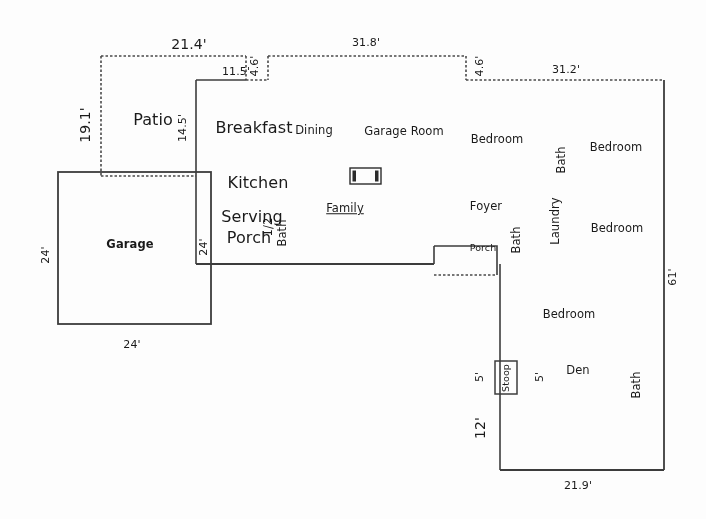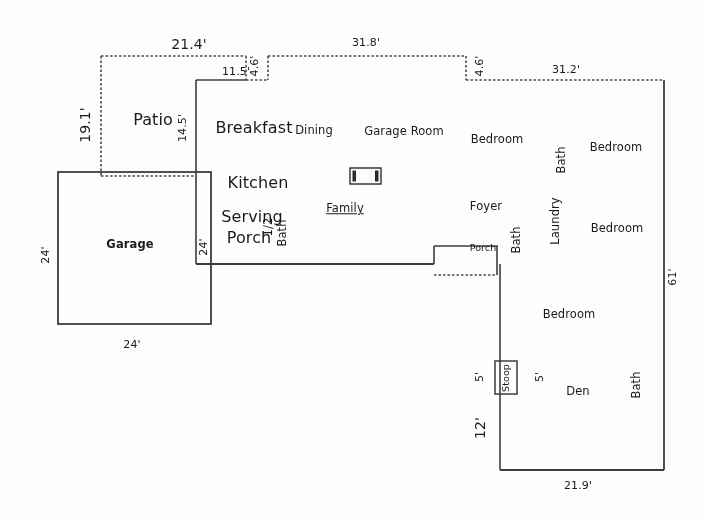--- a/index.html
+++ b/index.html
@@ -137,21 +137,21 @@
   <div class="lbl room-sm ctr" style="left:569px; top:315px;">Bedroom</div>
 
   <div class="lbl room-sm ctr-rot" style="left:517px; top:240px;">Bath</div>
 
   <div class="lbl room-sm ctr-rot" style="left:562px; top:160px;">Bath</div>
 
   <div class="lbl room-sm ctr-rot" style="left:637px; top:385px;">Bath</div>
 
   <div class="lbl room-sm ctr-rot" style="left:556px; top:221px;">Laundry</div>
 
-  <div class="lbl room-sm ctr" style="left:578px; top:392px;">Den</div>
+  <div class="lbl room-sm ctr" style="left:578px; top:371px;">Den</div>
 
   <div class="lbl room-xs ctr" style="left:466px; top:248px;padding-left:34px;">Porch</div>
 
   <div class="lbl room-xs ctr-rot" style="left:506px; top:378px;">Stoop</div>
 
   <div class="lbl dim-lg ctr" style="left:189px; top:44px;">21.4'</div>
 
   <div class="lbl dim ctr" style="left:366px; top:42px;">31.8'</div>
 
   <div class="lbl dim ctr" style="left:566px; top:69px;text-align:right;">31.2'</div>

